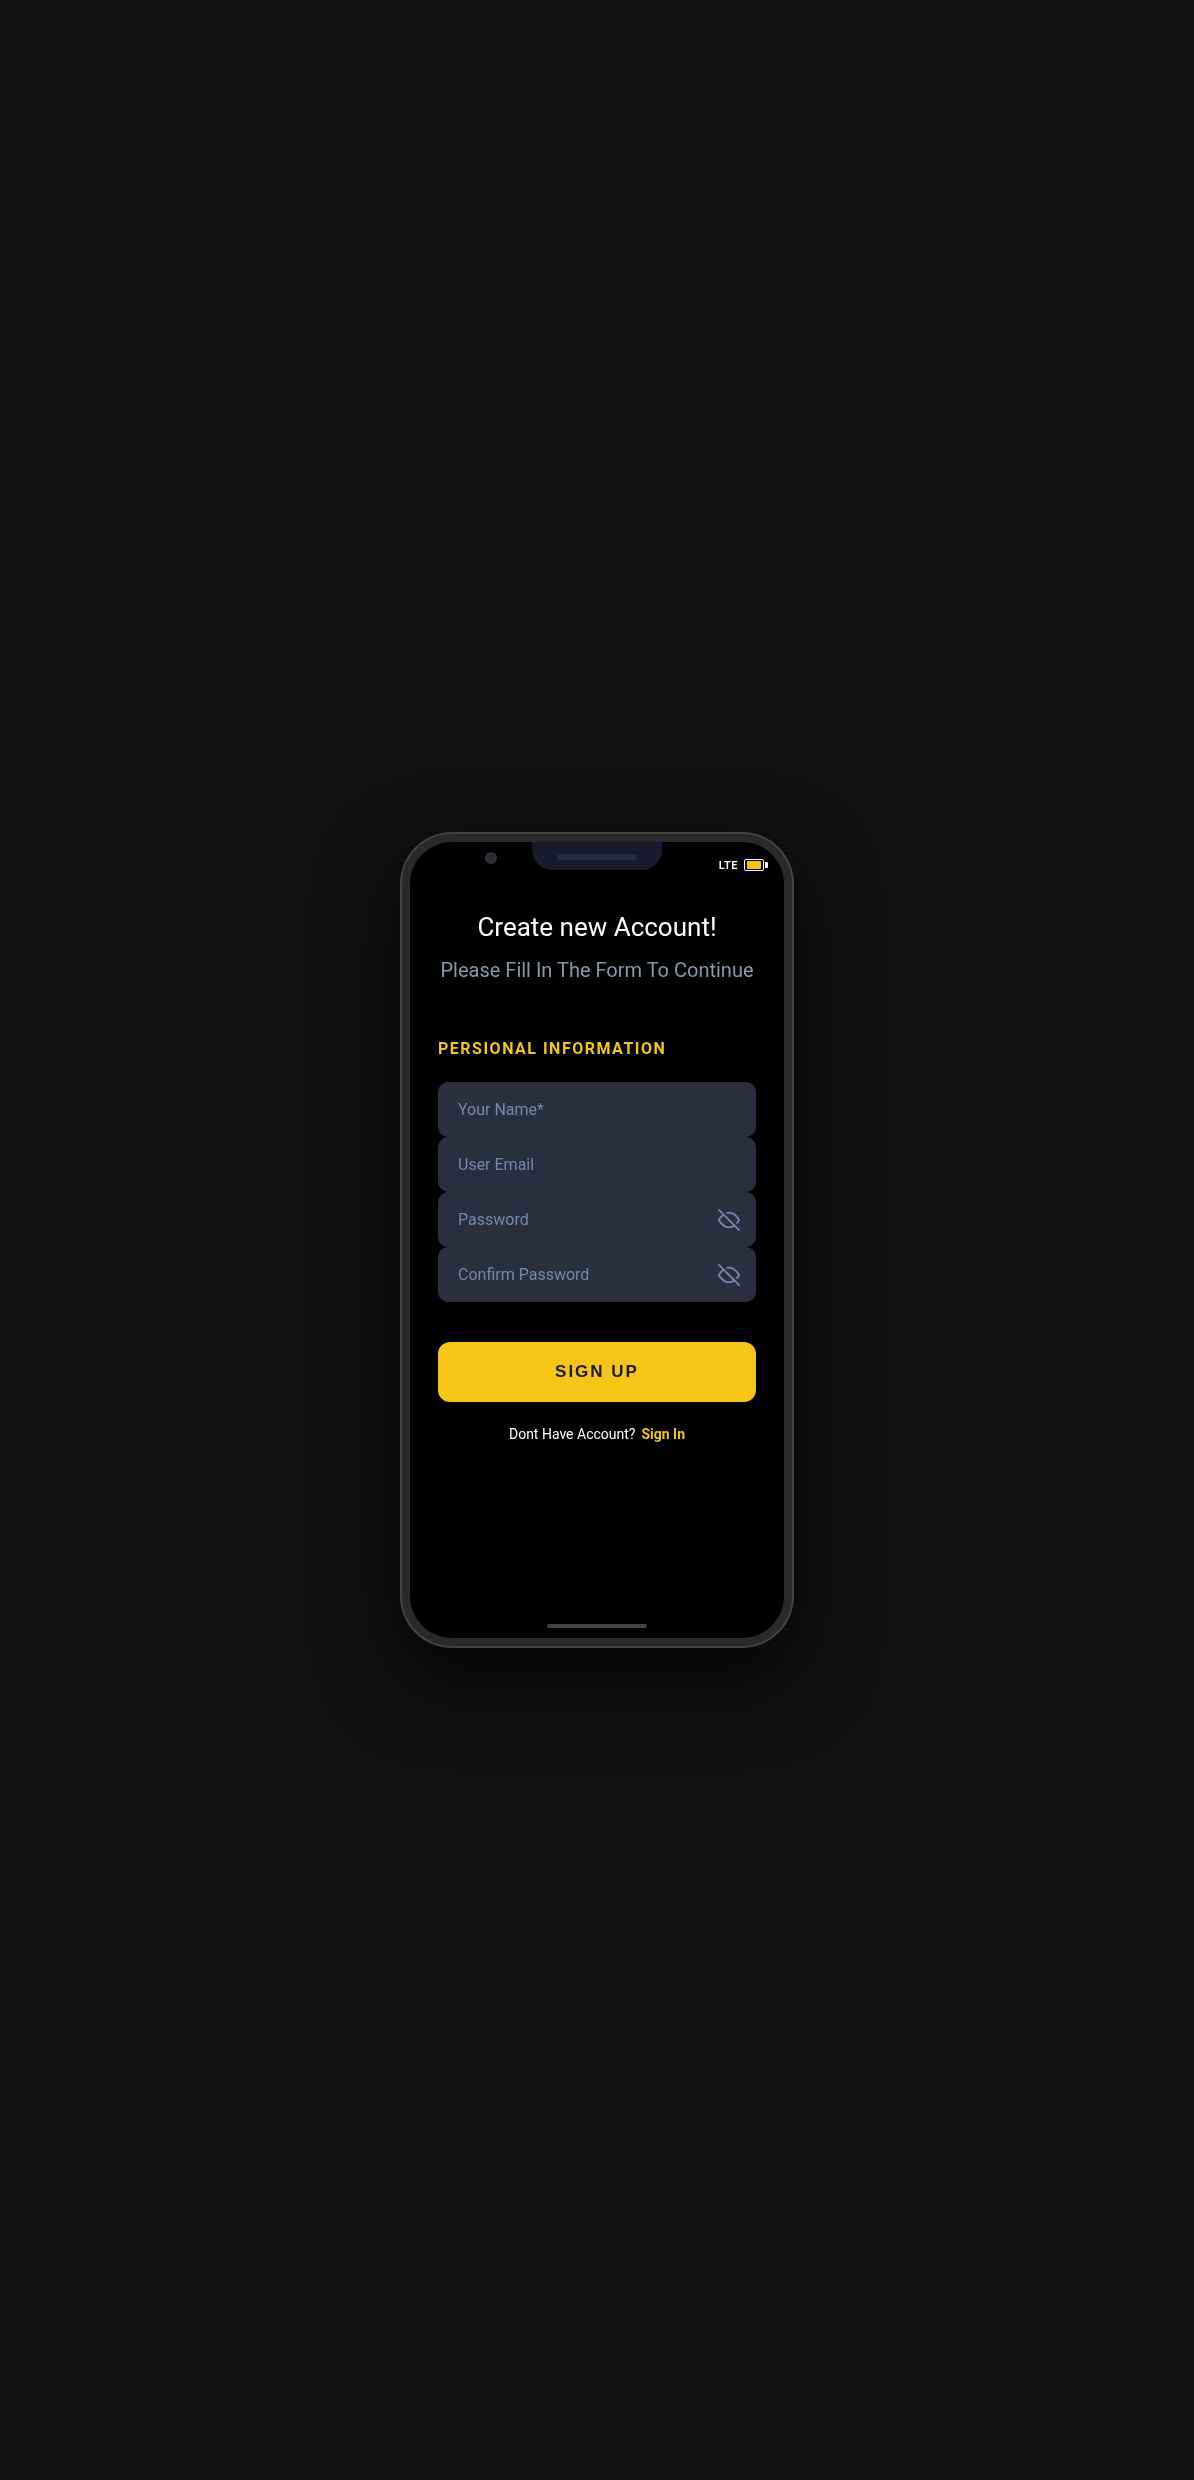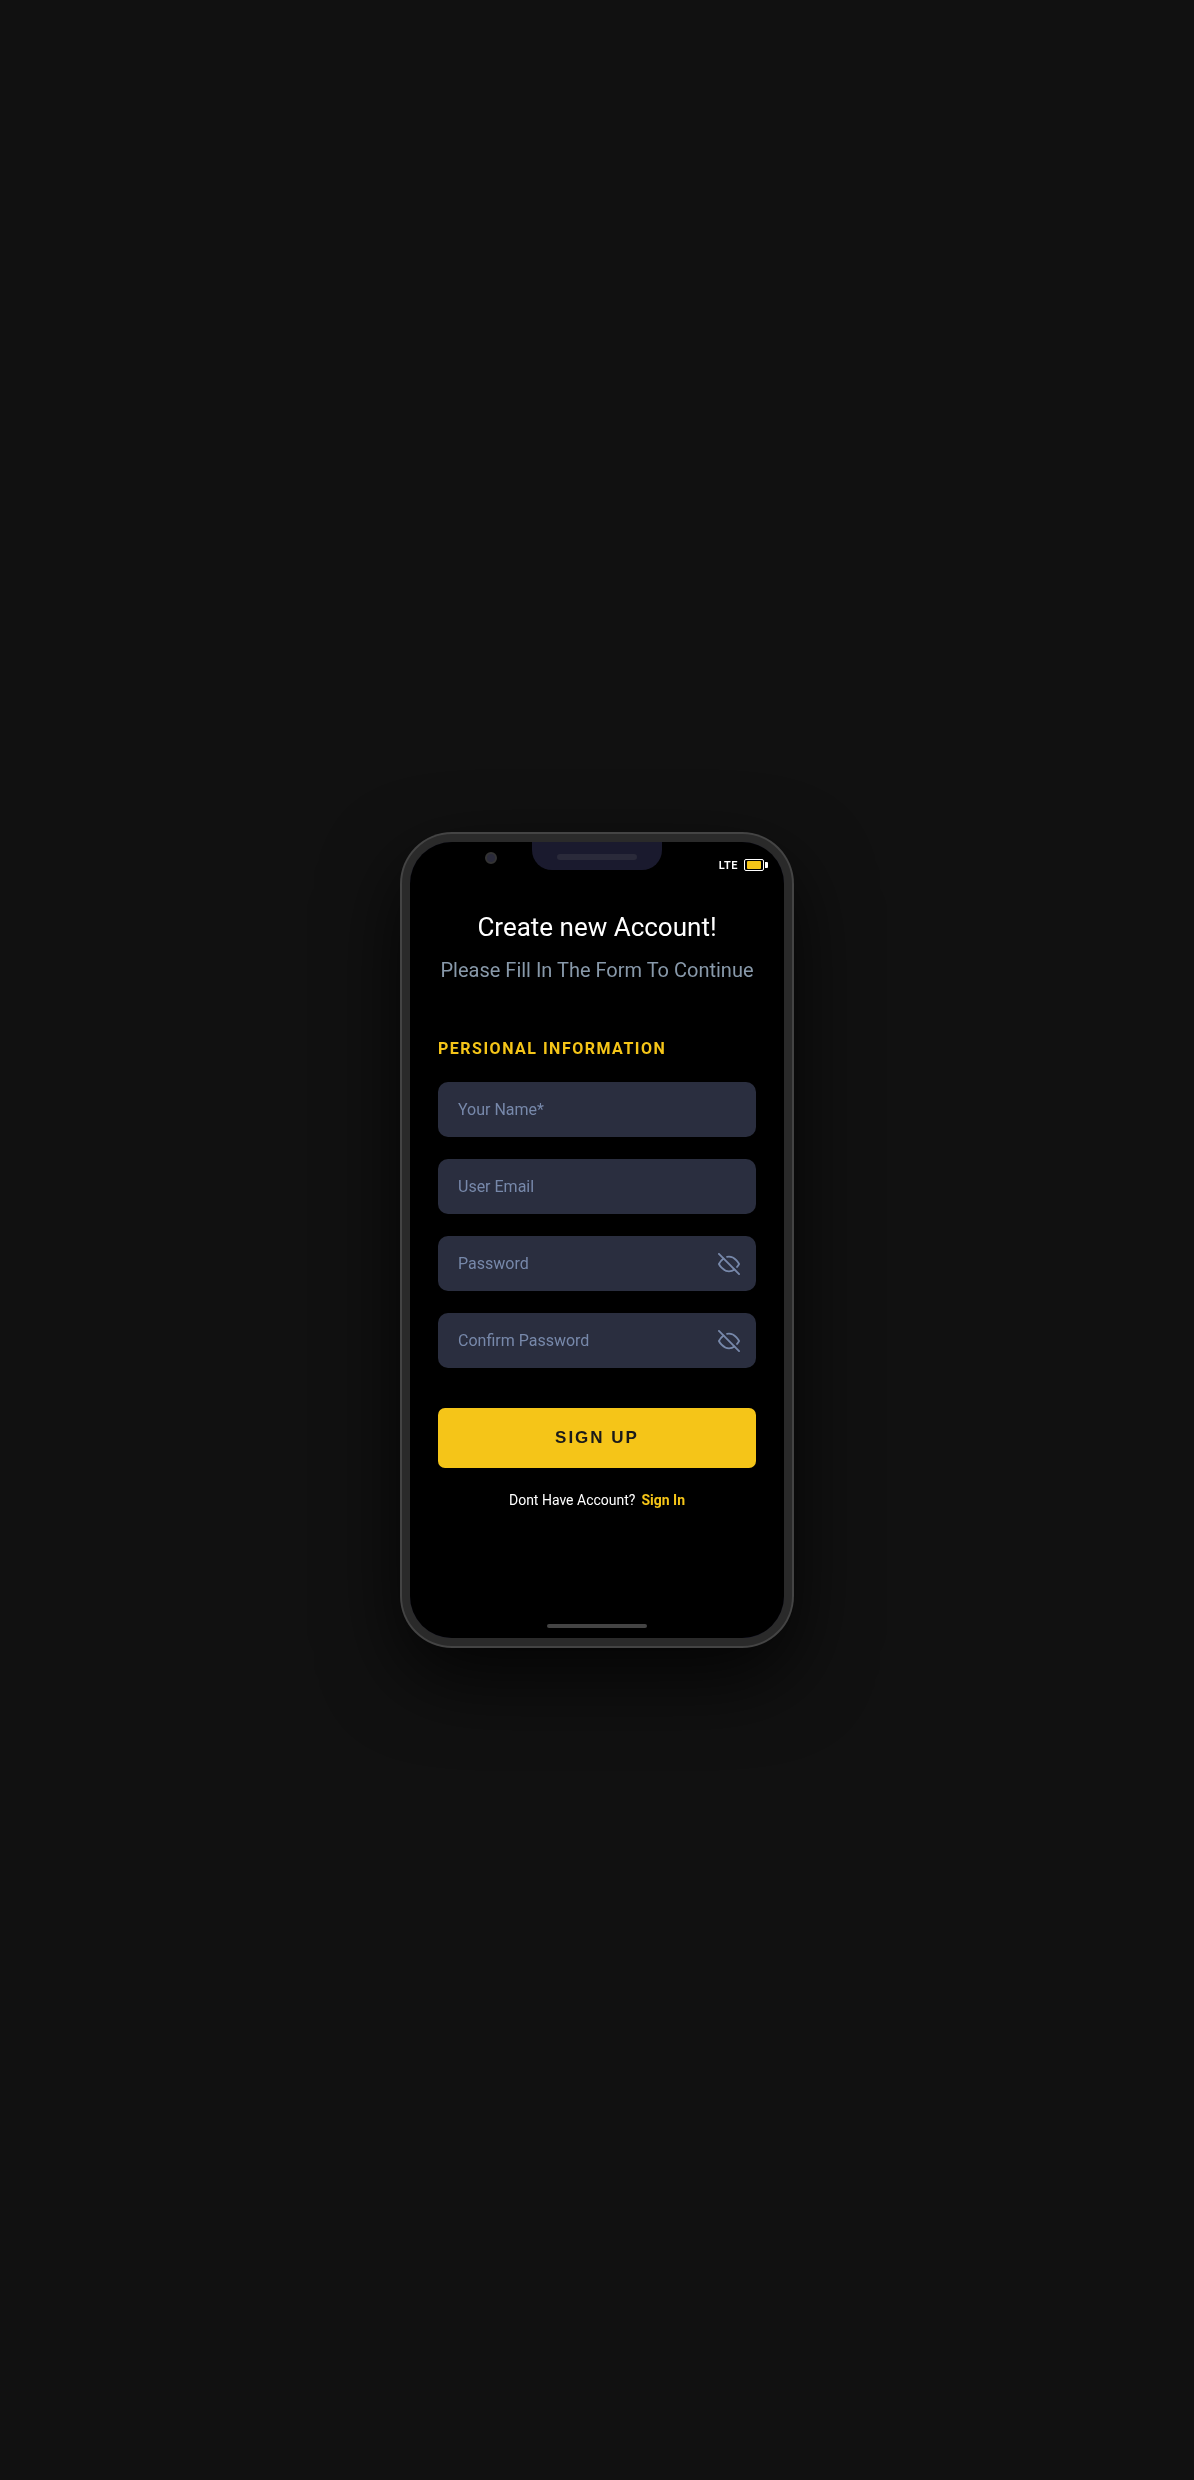--- a/index.html
+++ b/index.html
@@ -159,21 +159,21 @@
       font-size: 16px;
       font-weight: 700;
       letter-spacing: 1.5px;
       margin-bottom: 24px;
       text-transform: uppercase;
     }
 
     .form-group {
       display: flex;
       flex-direction: column;
-      gap: 22px;
+      gap: 0;
       margin-bottom: 40px;
     }
 
     .input-wrapper {
       position: relative;
       display: flex;
       align-items: center;
     }
 
     .form-input {
@@ -215,21 +215,21 @@
       stroke-width: 2;
       stroke-linecap: round;
       stroke-linejoin: round;
     }
 
     .sign-up-btn {
       width: 100%;
       background: #f5c518;
       color: #1a1a1a;
       border: none;
-      border-radius: 7px;
+      border-radius: 12px;
       padding: 20px;
       font-size: 17px;
       font-weight: 800;
       letter-spacing: 2px;
       cursor: pointer;
       text-transform: uppercase;
       margin-bottom: 24px;
     }
 
     .signin-row {

